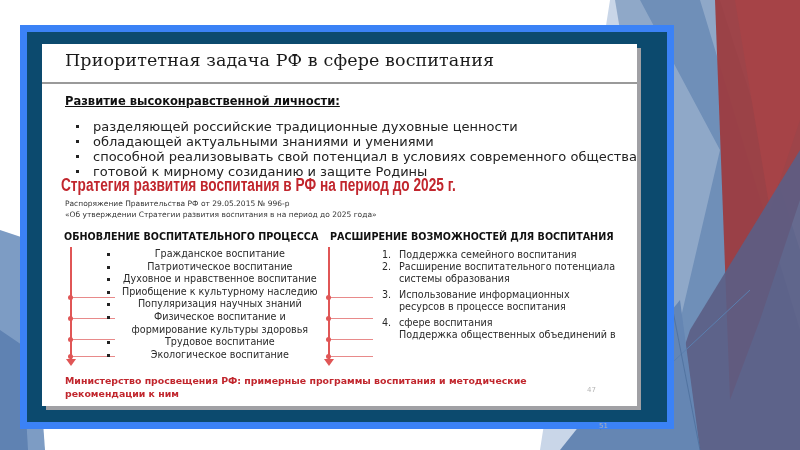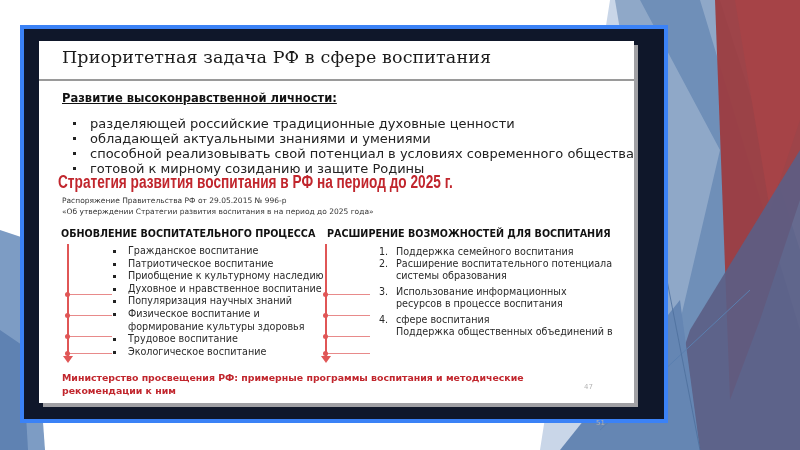--- a/index.html
+++ b/index.html
@@ -1,18 +1,18 @@
 <!DOCTYPE html>
 <html><head>
 <meta charset="utf-8">
 <style>
   html, body { margin:0; padding:0; }
   body { width:800px; height:450px; position:relative; overflow:hidden; background:#ffffff; font-family:"DejaVu Sans", sans-serif; }
   .deco { position:absolute; left:0; top:0; width:800px; height:450px; }
-  .frame { position:absolute; left:20px; top:25px; width:640px; height:390px; border:4px solid #3b82f6; background:#0f172a; box-sizing:content-box; }
+  .frame { position:absolute; left:20px; top:25px; width:640px; height:390px; border:7px solid #3b82f6; background:#0c4a6e; box-sizing:content-box; }
   .slide { position:absolute; left:15px; top:12px; width:595px; height:362px; background:#ffffff; box-shadow:4px 4px 0 #a0a0a4; }
   .title { position:absolute; left:23px; top:6px; font-family:"DejaVu Serif", serif; font-size:17.5px; color:#1a1a1a; letter-spacing:0.1px; white-space:nowrap; }
   .title-rule { position:absolute; left:0; top:38px; width:595px; height:1.5px; background:#9a9a9a; }
   .heading { position:absolute; left:23px; top:50px; font-weight:bold; font-size:11.5px; color:#111; white-space:nowrap;text-decoration:underline; }
   ul.bul { position:absolute; left:23px; top:65px; margin:10px; padding:0; list-style:none; font-size:13px; line-height:15px; color:#222; }
   ul.bul li { position:relative; padding-left:18px; white-space:nowrap; }
   ul.bul li::before { content:""; position:absolute; left:1px; top:6px; width:3px; height:3px; background:#222; }
   .strategy { position:absolute; left:19px; top:131px; font-family:"Liberation Sans", sans-serif; font-weight:bold; font-size:17.5px; color:#c1262d; transform:scaleX(0.78); transform-origin:left; white-space:nowrap; }
   .decree { position:absolute; left:23px; top:155px; font-size:7.5px; line-height:10.5px; color:#333; white-space:nowrap; }
   .col-head { position:absolute; top:187px; font-weight:bold; font-size:9.6px; color:#111; white-space:nowrap; }
@@ -74,25 +74,25 @@
       <div class="tl-tick" style="top:50px;"></div>
       <div class="tl-dot" style="top:48px;"></div>
       <div class="tl-tick" style="top:71px;"></div>
       <div class="tl-dot" style="top:69px;"></div>
       <div class="tl-tick" style="top:92px;"></div>
       <div class="tl-dot" style="top:90px;"></div>
       <div class="tl-tick" style="top:109px;"></div>
       <div class="tl-dot" style="top:107px;"></div>
       <div class="tl-arrow" style="top:112px;"></div>
     </div>
-    <ul class="items b1" style="left:73px; top:204px;">
+    <ul class="items b1" style="left:64px; top:204px;text-align:center;">
       <li>Гражданское воспитание</li>
       <li>Патриотическое воспитание</li>
+      <li>Духовное и нравственное воспитание</li>
       <li>Приобщение к культурному наследию</li>
-      <li>Духовное и нравственное воспитание</li>
       <li>Популяризация научных знаний</li>
       <li>Физическое воспитание и</li>
       <li style="list-style:none;" class="cont">формирование культуры здоровья</li>
       <li>Трудовое воспитание</li>
       <li>Экологическое воспитание</li>
     </ul>
 
     <div class="col-head col2">РАСШИРЕНИЕ ВОЗМОЖНОСТЕЙ ДЛЯ ВОСПИТАНИЯ</div>
     <div class="timeline" style="left:280px; top:203px; height:122px;">
       <div class="tl-line" style="height:113px;"></div>

